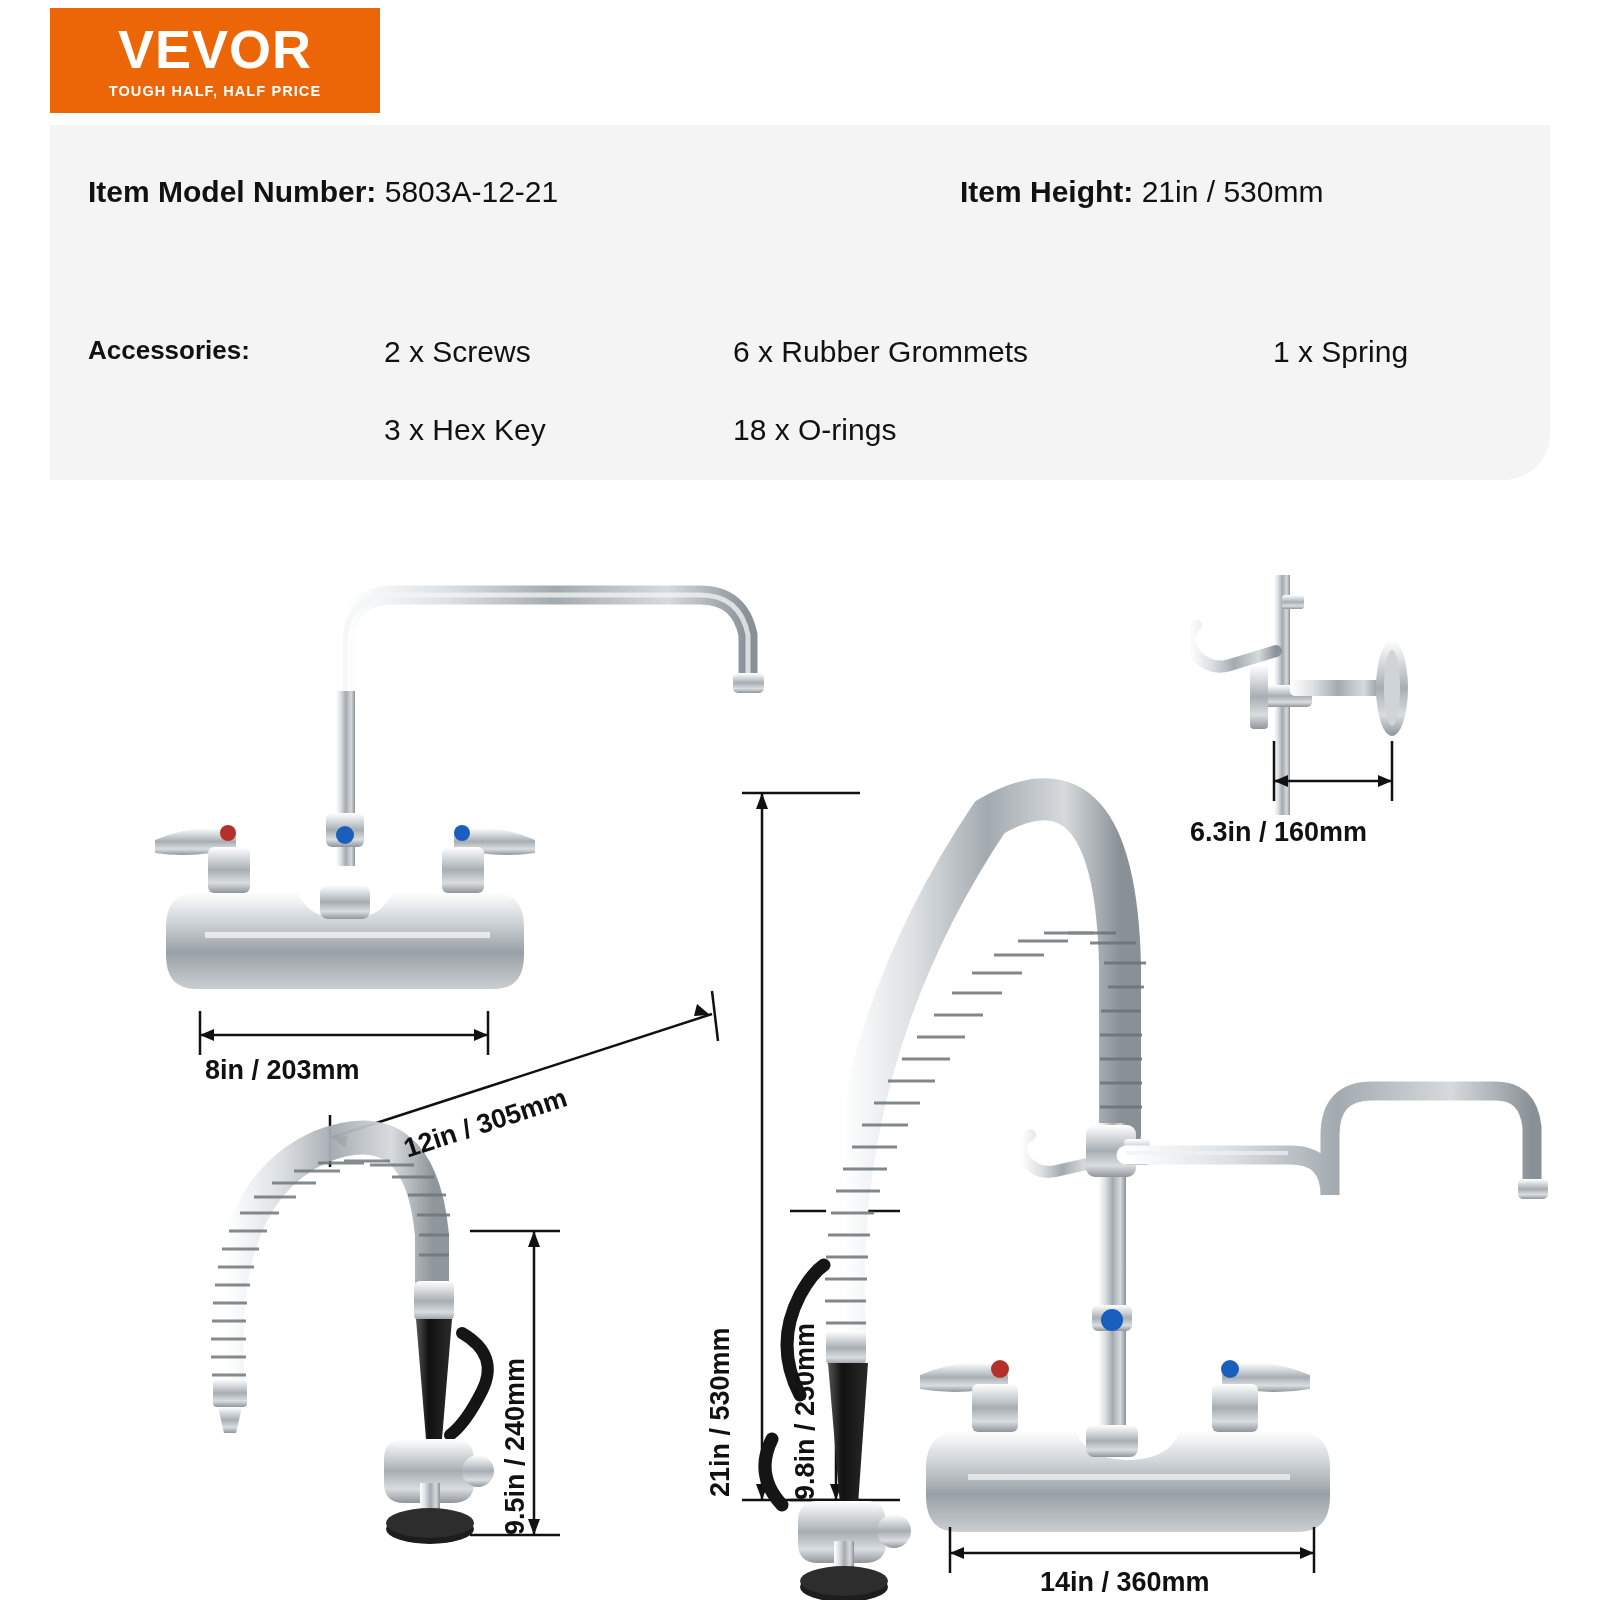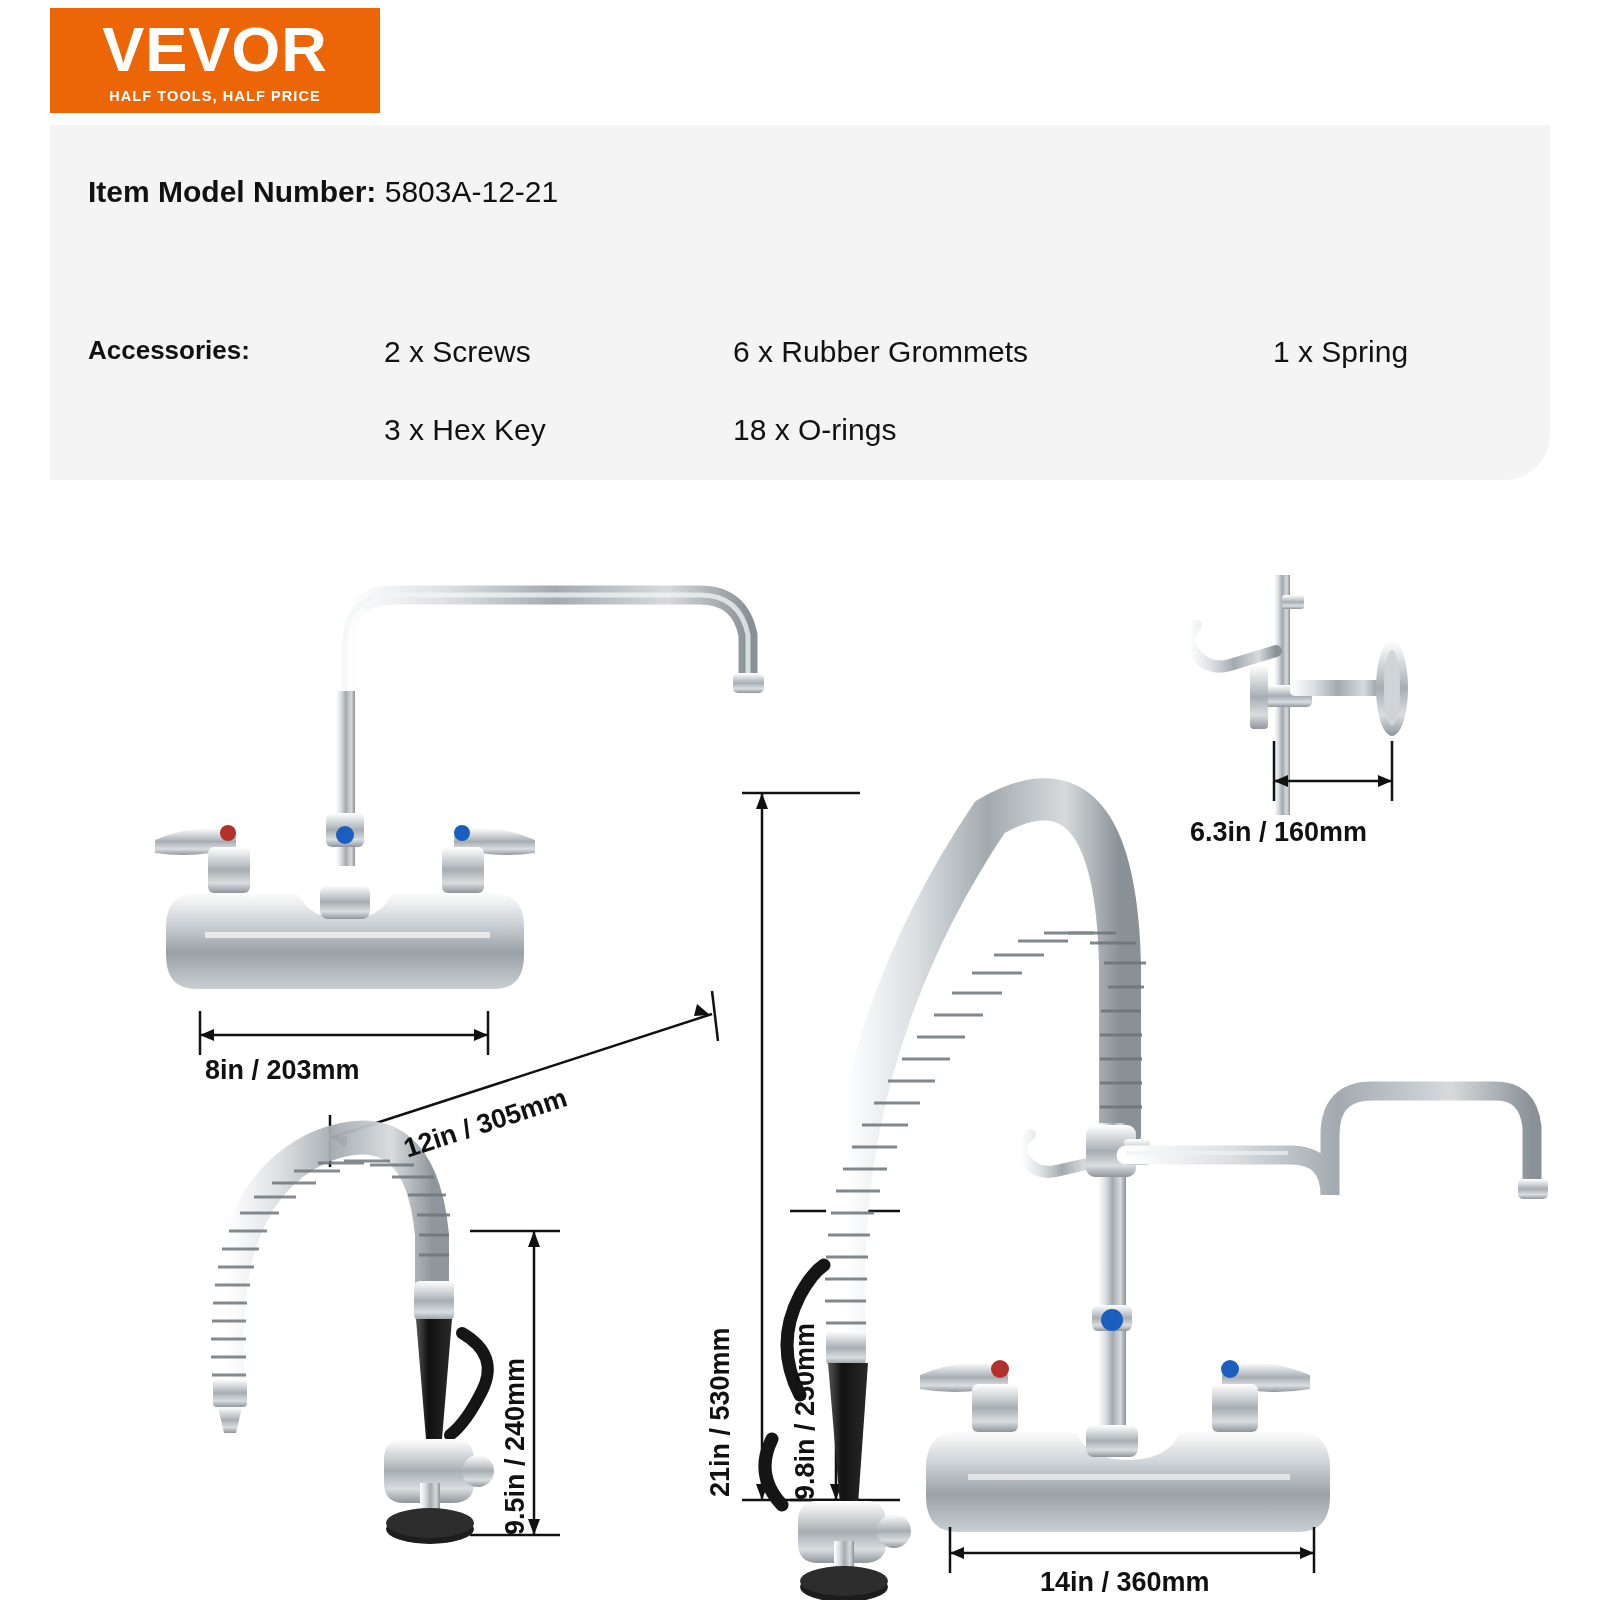--- a/index.html
+++ b/index.html
@@ -15,21 +15,21 @@
 
   
   .logo {
     position:absolute; left:50px; top:8px;
     width:330px; height:105px;
     background:#ec6608;
     display:flex; flex-direction:column;
     align-items:center; justify-content:center;
   }
   .logo-word {
-    color:#ffffff; font-size:63px; font-weight:bold;
+    color:#ffffff; font-size:54px; font-weight:bold;
     letter-spacing:1px; line-height:1;
   }
   .logo-tag {
     color:#ffffff; font-size:14.5px; font-weight:bold;
     letter-spacing:1.1px; margin-top:7px;
   }
 
   
   .spec-panel {
     position:absolute; left:50px; top:125px;
@@ -82,30 +82,34 @@
     transform:rotate(-18deg);
   }
 
   svg.art { position:absolute; left:0; top:0; width:1600px; height:1105px; }
 </style>
 </head>
 <body>
 
 <div class="logo">
   <div class="logo-word">VEVOR</div>
-  <div class="logo-tag">HALF TOOLS, HALF PRICE</div>
+  <div class="logo-tag">TOUGH HALF, HALF PRICE</div>
 </div>
 
 <div class="spec-panel">
 
   <div class="spec-row" id="row-model">
     <span class="lbl">Item Model Number:</span>
     <span class="val"> 5803A-12-21</span>
   </div>
 
+  <div class="spec-row" id="row-height">
+    <span class="lbl">Item Height:</span>
+    <span class="val"> 21in / 530mm</span>
+  </div>
 
 
   <div class="acc-grid">
     <div class="acc-label">Accessories:</div>
     <div class="acc-col acc-c1 acc-r1">2 x Screws</div>
     <div class="acc-col acc-c2 acc-r1">6 x Rubber Grommets</div>
     <div class="acc-col acc-c3 acc-r1">1 x Spring</div>
     <div class="acc-col acc-c1 acc-r2">3 x Hex Key</div>
     <div class="acc-col acc-c2 acc-r2">18 x O-rings</div>
   </div>

